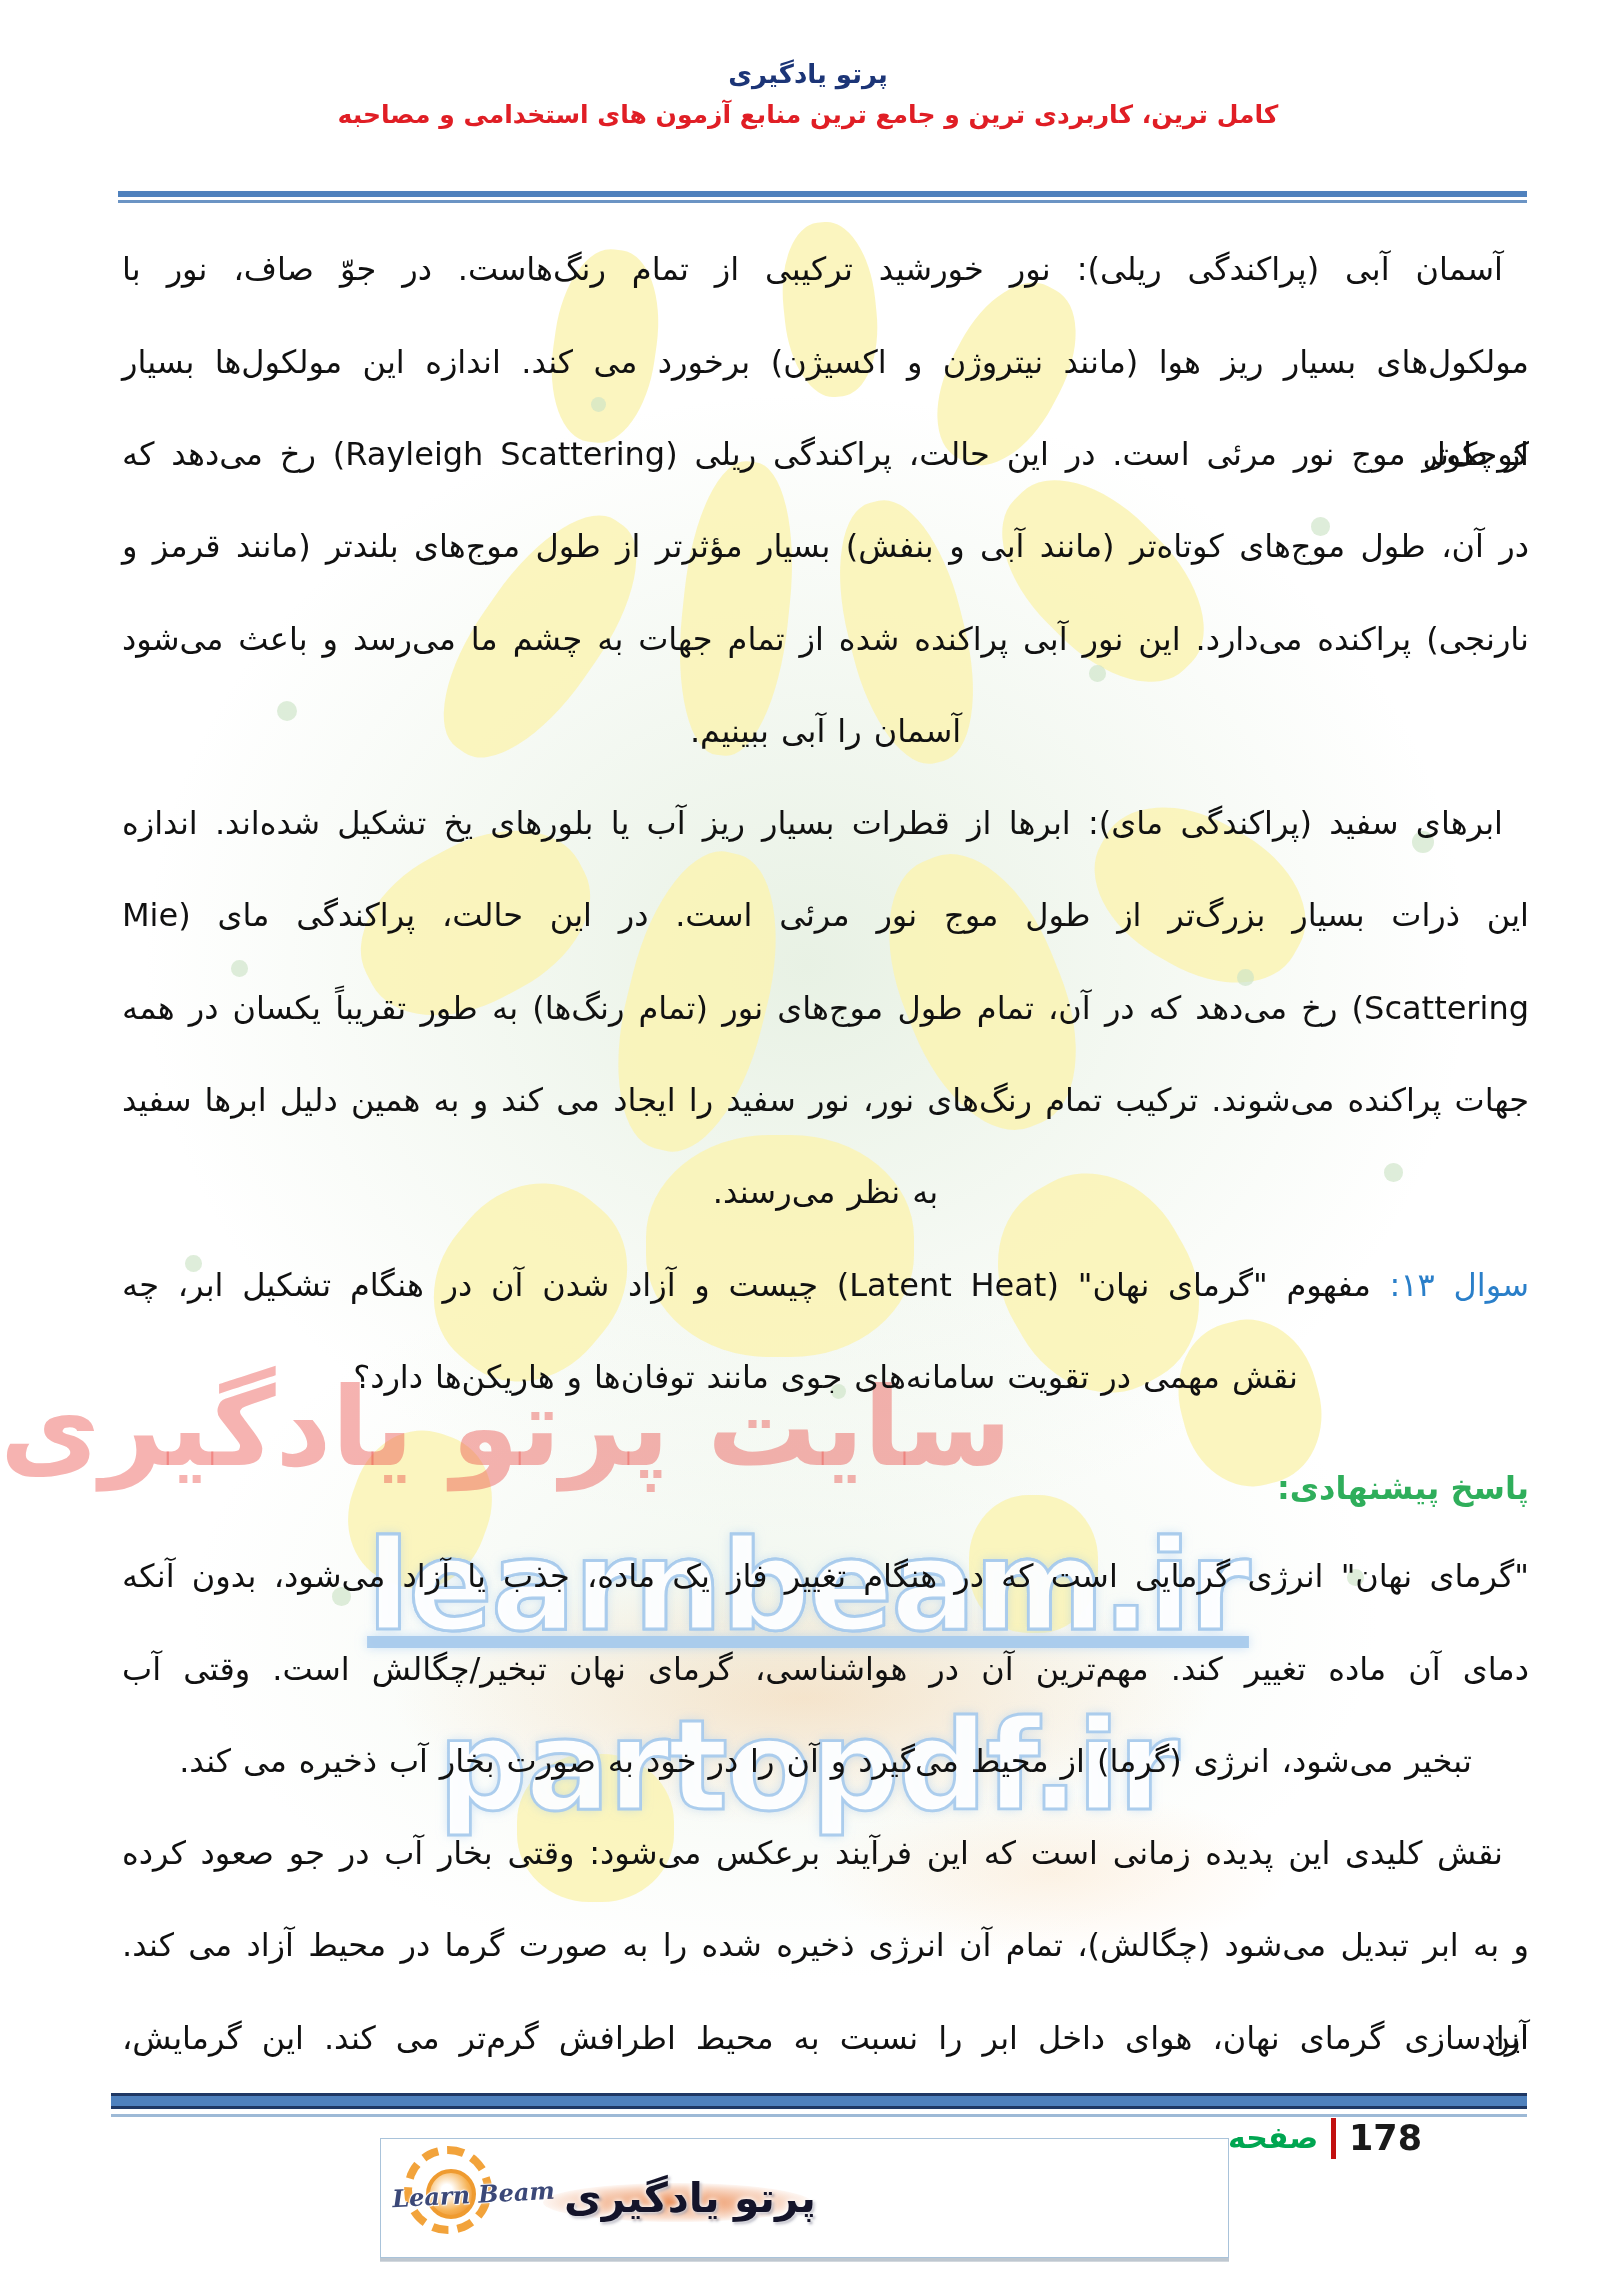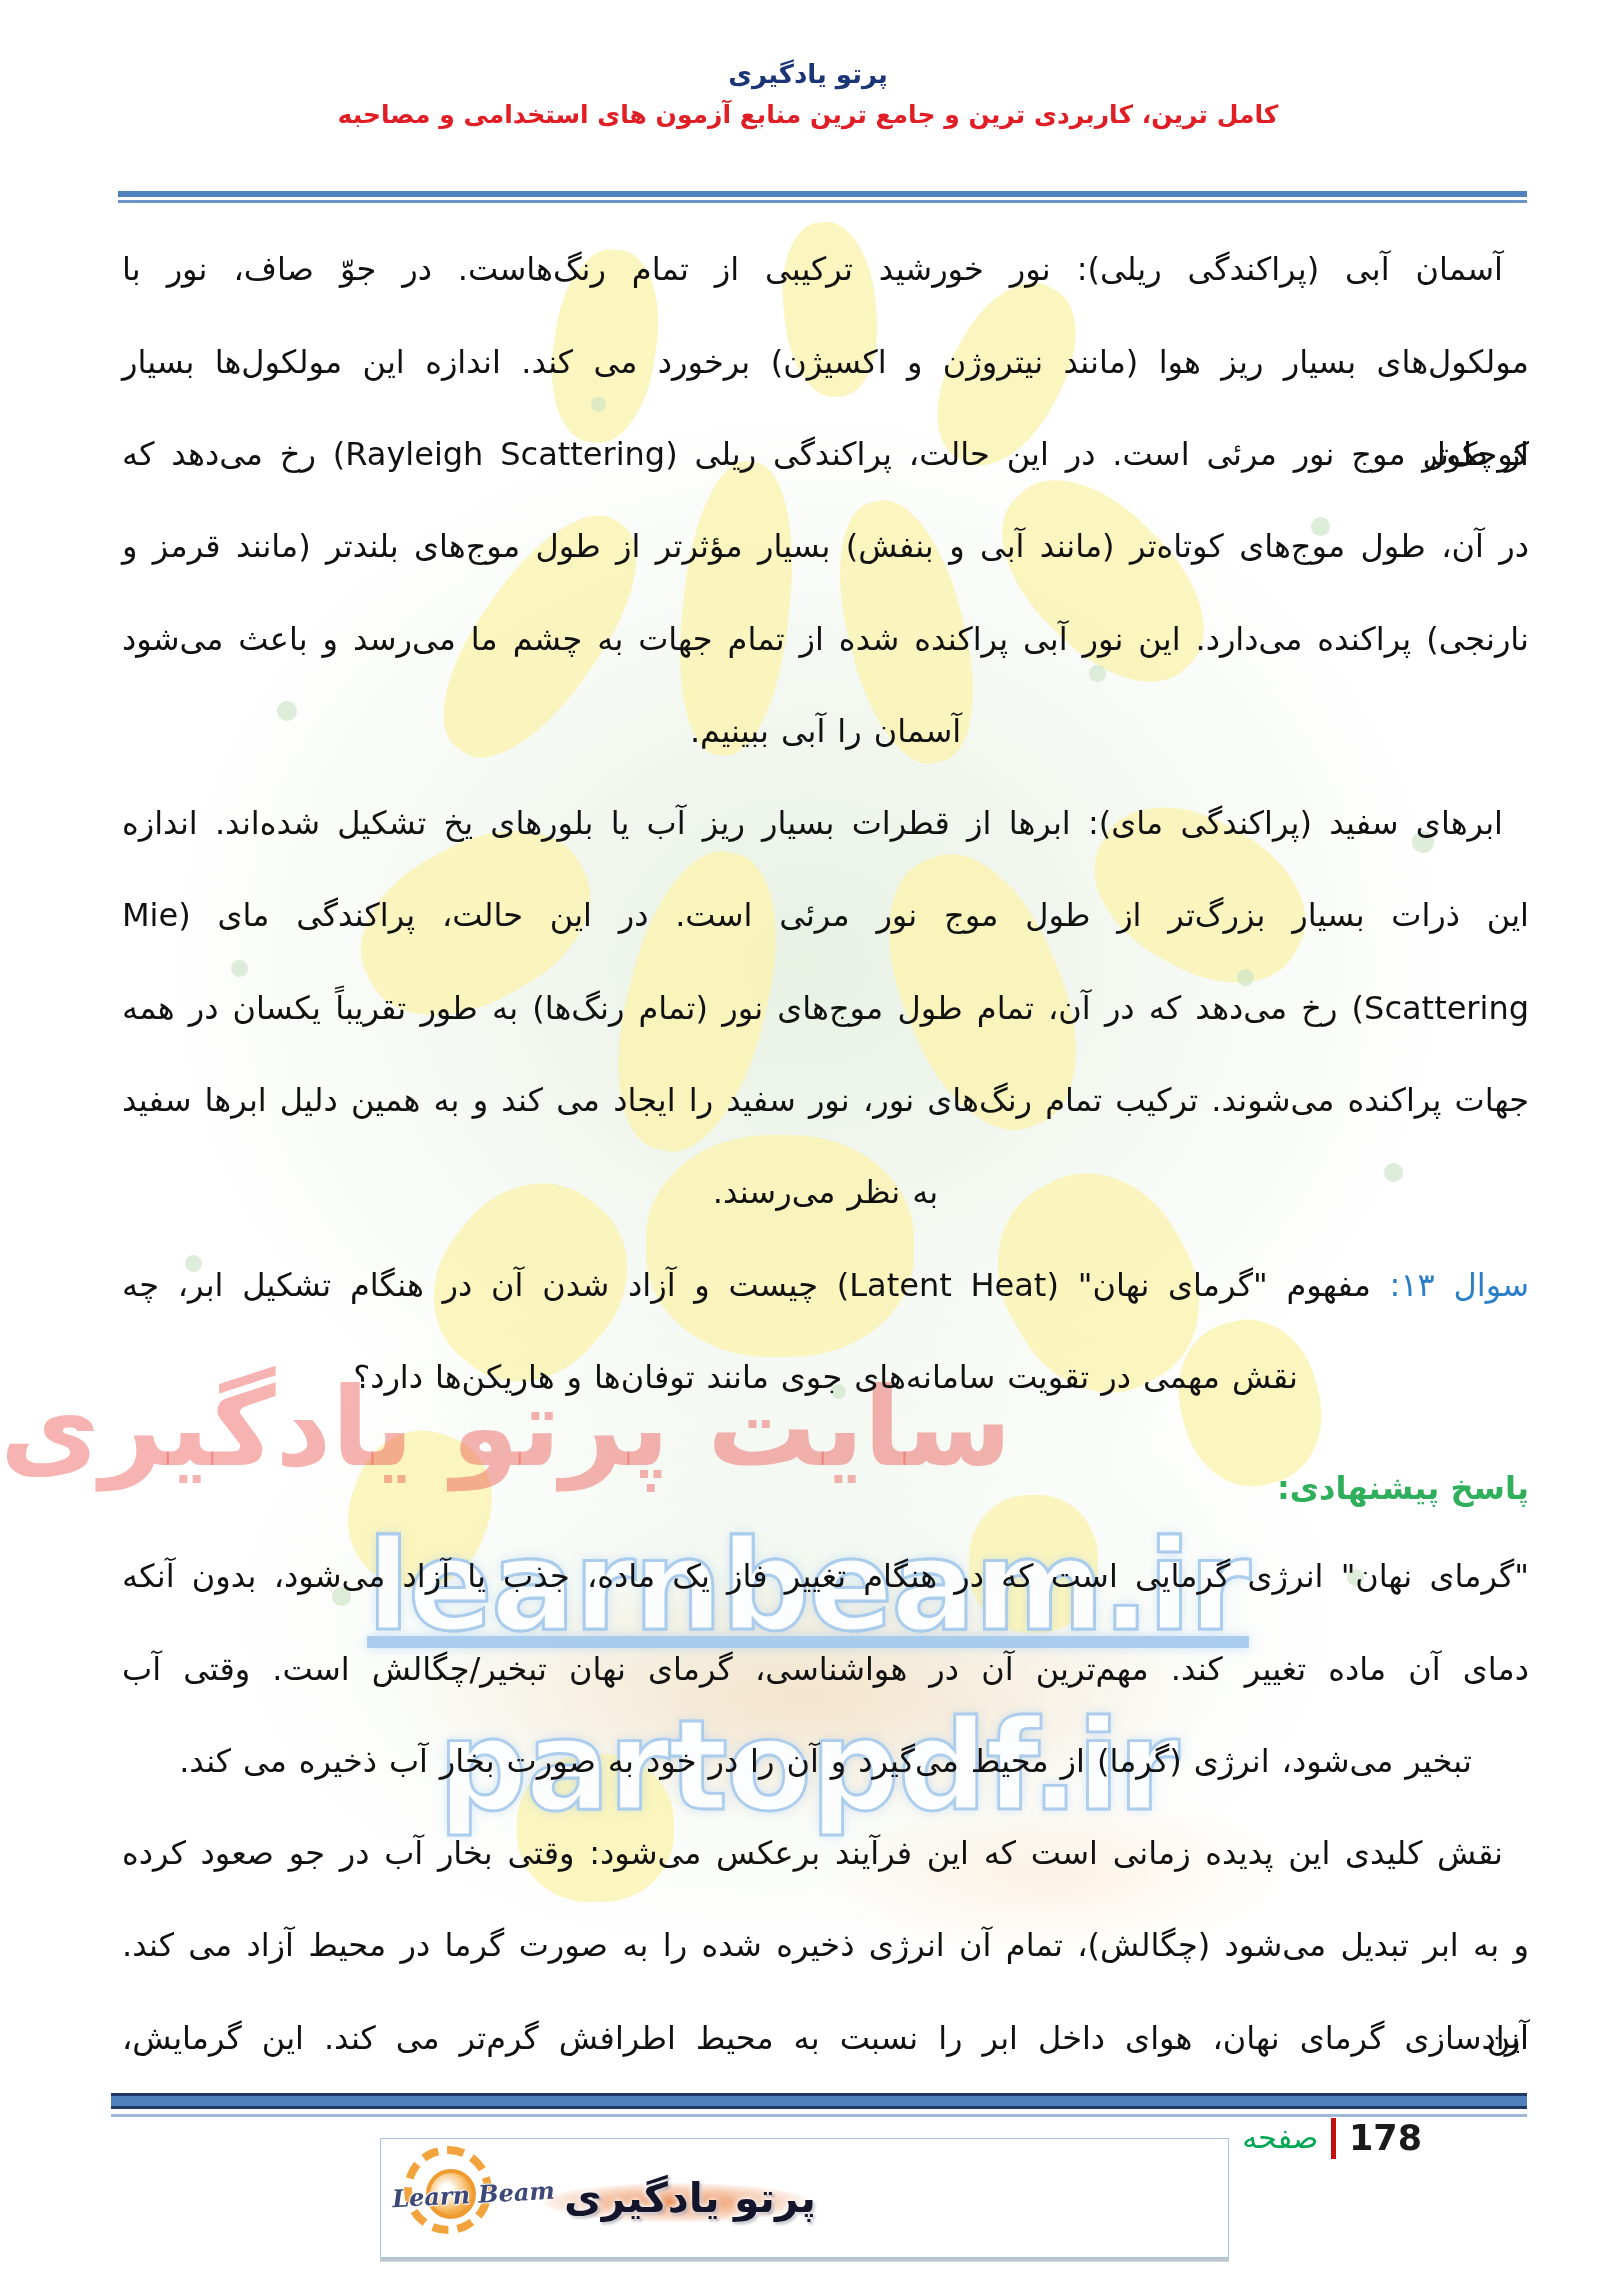--- a/index.html
+++ b/index.html
@@ -59,21 +59,21 @@
   .f1{top:2093px;height:2.8px;background:#1f3864;}
   .f2{top:2096px;height:10px;background:#4f81bd;}
   .f3{top:2106px;height:2.8px;background:#1f3864;}
   .f4{top:2114px;height:2.8px;background:#9db9d6;}
   .pagegrp{
     position:absolute;top:2115px;right:194px;height:46px;z-index:3;
     display:flex;direction:rtl;align-items:center;gap:13px;
   }
   .pagenum{font-size:35px;font-weight:bold;color:#1a1a1a;line-height:46px;}
   .pagebar{width:4.6px;height:41px;background:#c21010;}
-  .pagelabel{font-size:30px;font-weight:normal;color:#00a651;line-height:46px;margin-left:39px;}
+  .pagelabel{font-size:30px;font-weight:bold;color:#00a651;line-height:46px;margin-left:39px;}
   
   .banner{
     position:absolute;left:380px;top:2138px;width:847px;height:118px;z-index:3;
     background:#ffffff;border:1.8px solid #a9c3da;box-shadow:0 3.7px 0 rgba(110,130,150,0.45);
   }
   .sun-rays{
     position:absolute;left:23px;top:7.4px;width:88px;height:88px;border-radius:50%;
     border:8.3px dashed #f2a33b;box-sizing:border-box;
   }
   .sun-core{

